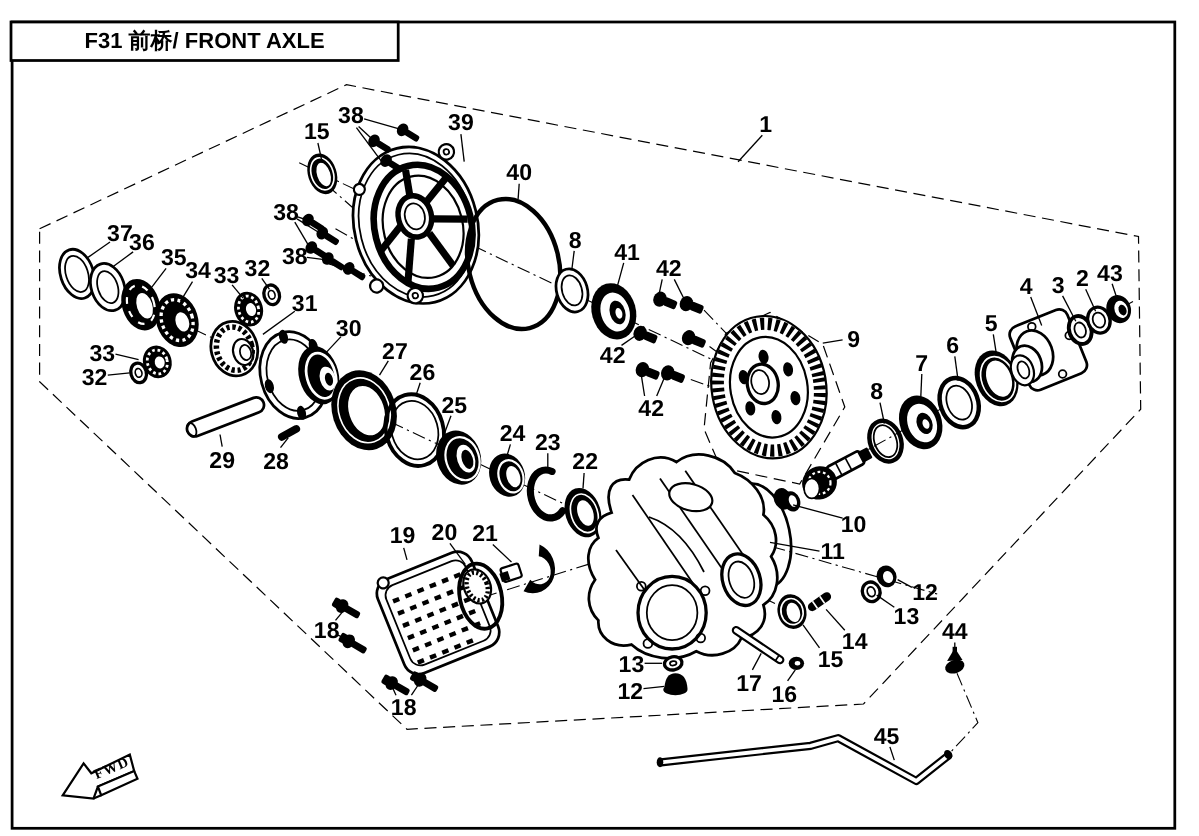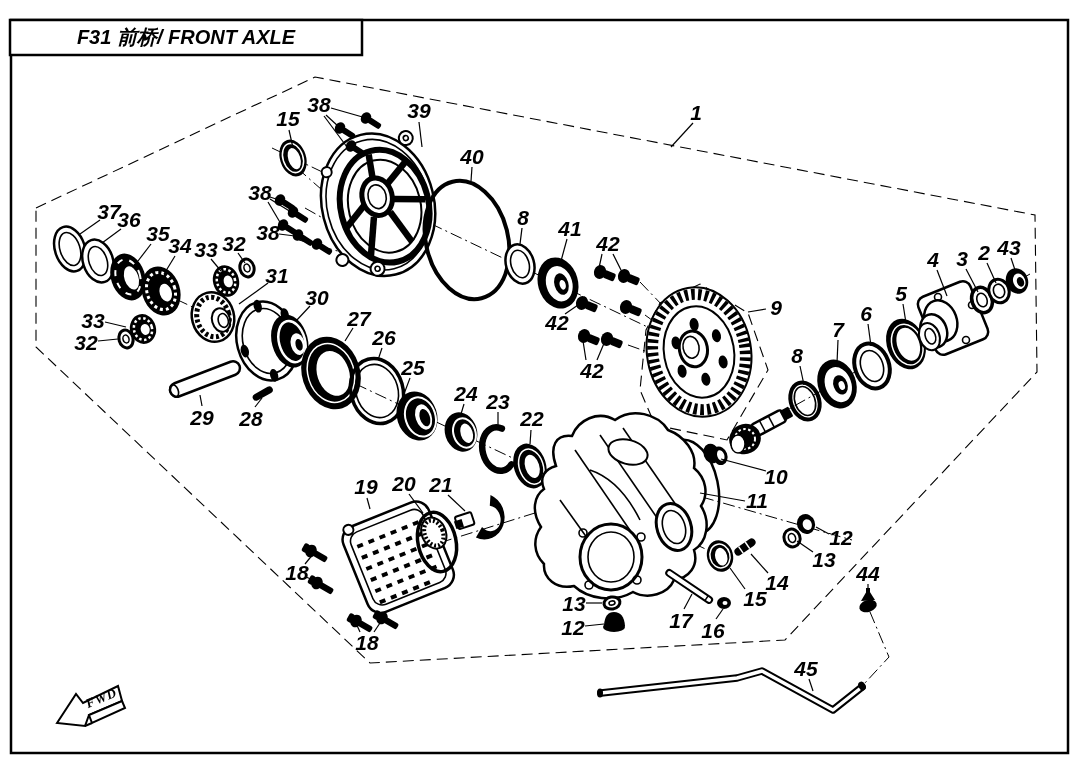--- a/index.html
+++ b/index.html
@@ -1,17 +1,17 @@
 <!DOCTYPE html>
 <html><head>
 <meta charset="utf-8">
 <style>
   html,body{margin:0;padding:0;background:#ffffff;}
   .stage{position:relative;width:1090px;height:760px;background:#ffffff;overflow:hidden;
-         font-family:"Liberation Sans",sans-serif;font-style:italic;}
+         font-family:"Liberation Sans",sans-serif;}
   svg{position:absolute;left:0;top:0;}
   .callout{font-family:"Liberation Sans",sans-serif;font-size:21px;font-weight:700;fill:#000;}
   .title-text{font-family:"Liberation Sans",sans-serif;font-size:20px;font-weight:700;fill:#000;}
   .fwd-text{font-family:"Liberation Serif",serif;font-size:13px;font-weight:700;fill:#000;letter-spacing:1px;}
   .leader{fill:none;stroke:#000;stroke-width:1.2;}
   .cl{fill:none;stroke:#000;stroke-width:1;stroke-dasharray:12 4 2 4;}
   .bnd{fill:none;stroke:#000;stroke-width:1.1;stroke-dasharray:11 6;}
   .ln{fill:#fff;stroke:#000;stroke-width:2.5;}
   .ln2{fill:#fff;stroke:#000;stroke-width:2;}
   .ln1{fill:none;stroke:#000;stroke-width:1.6;}

